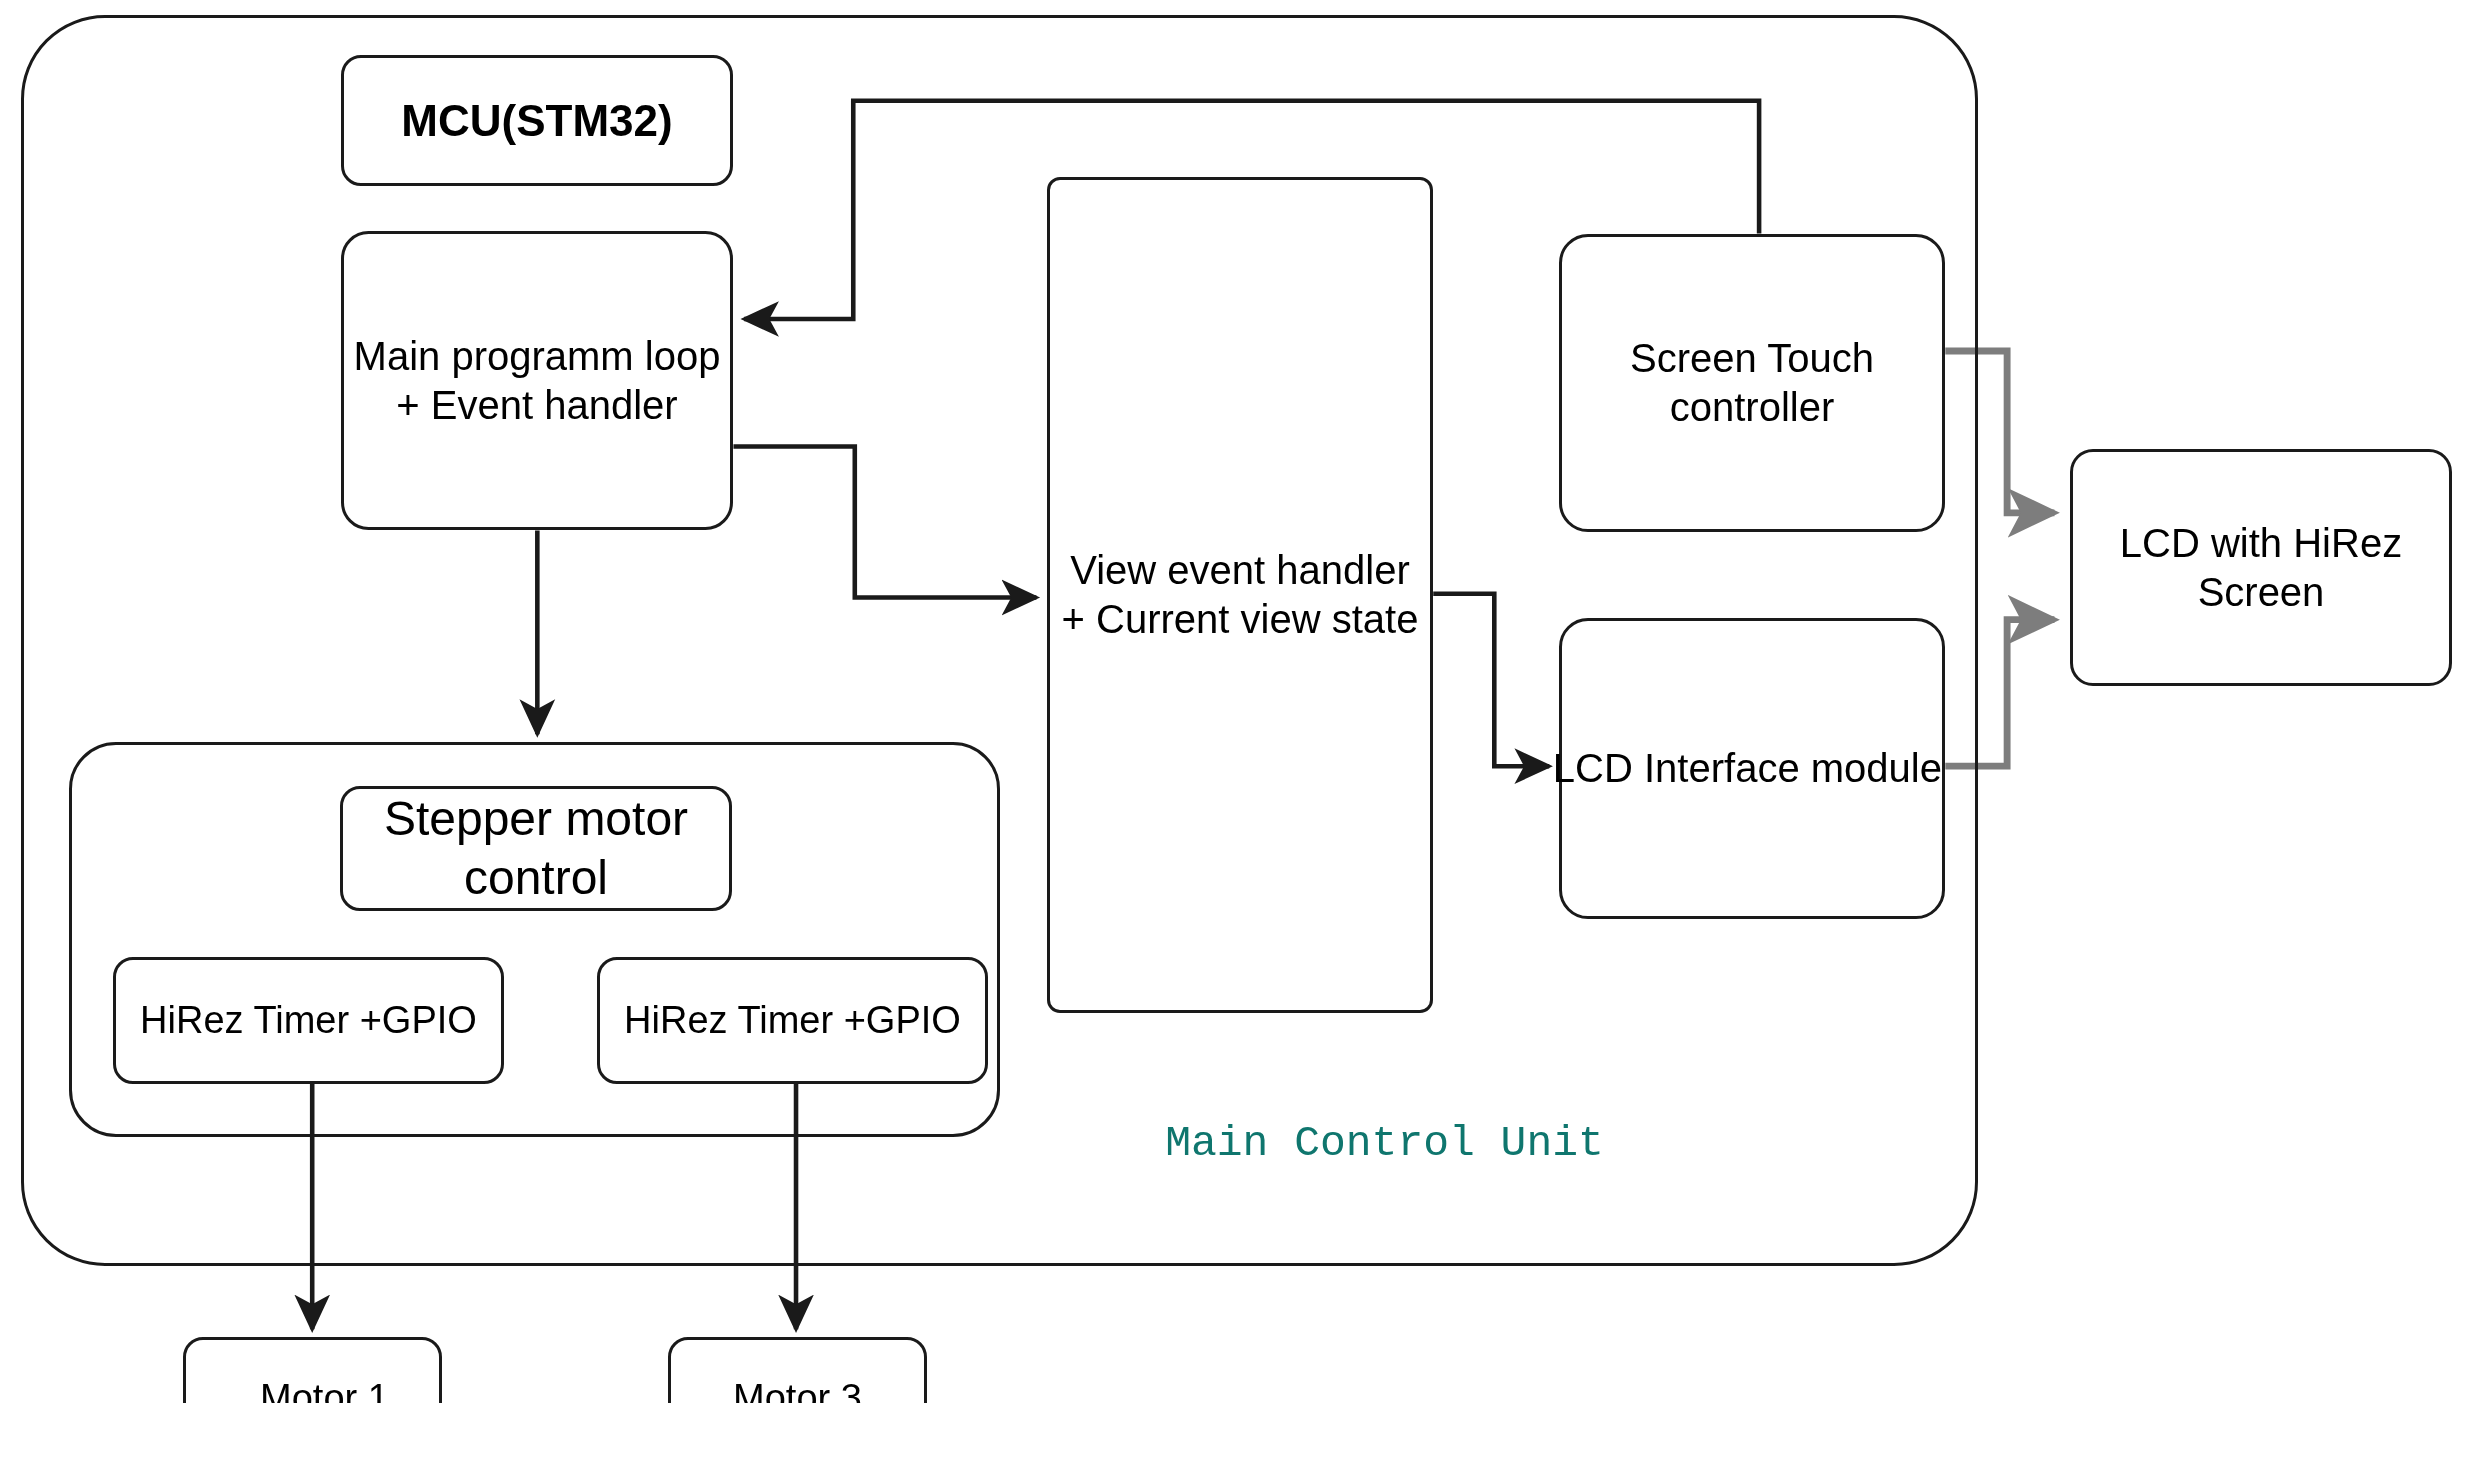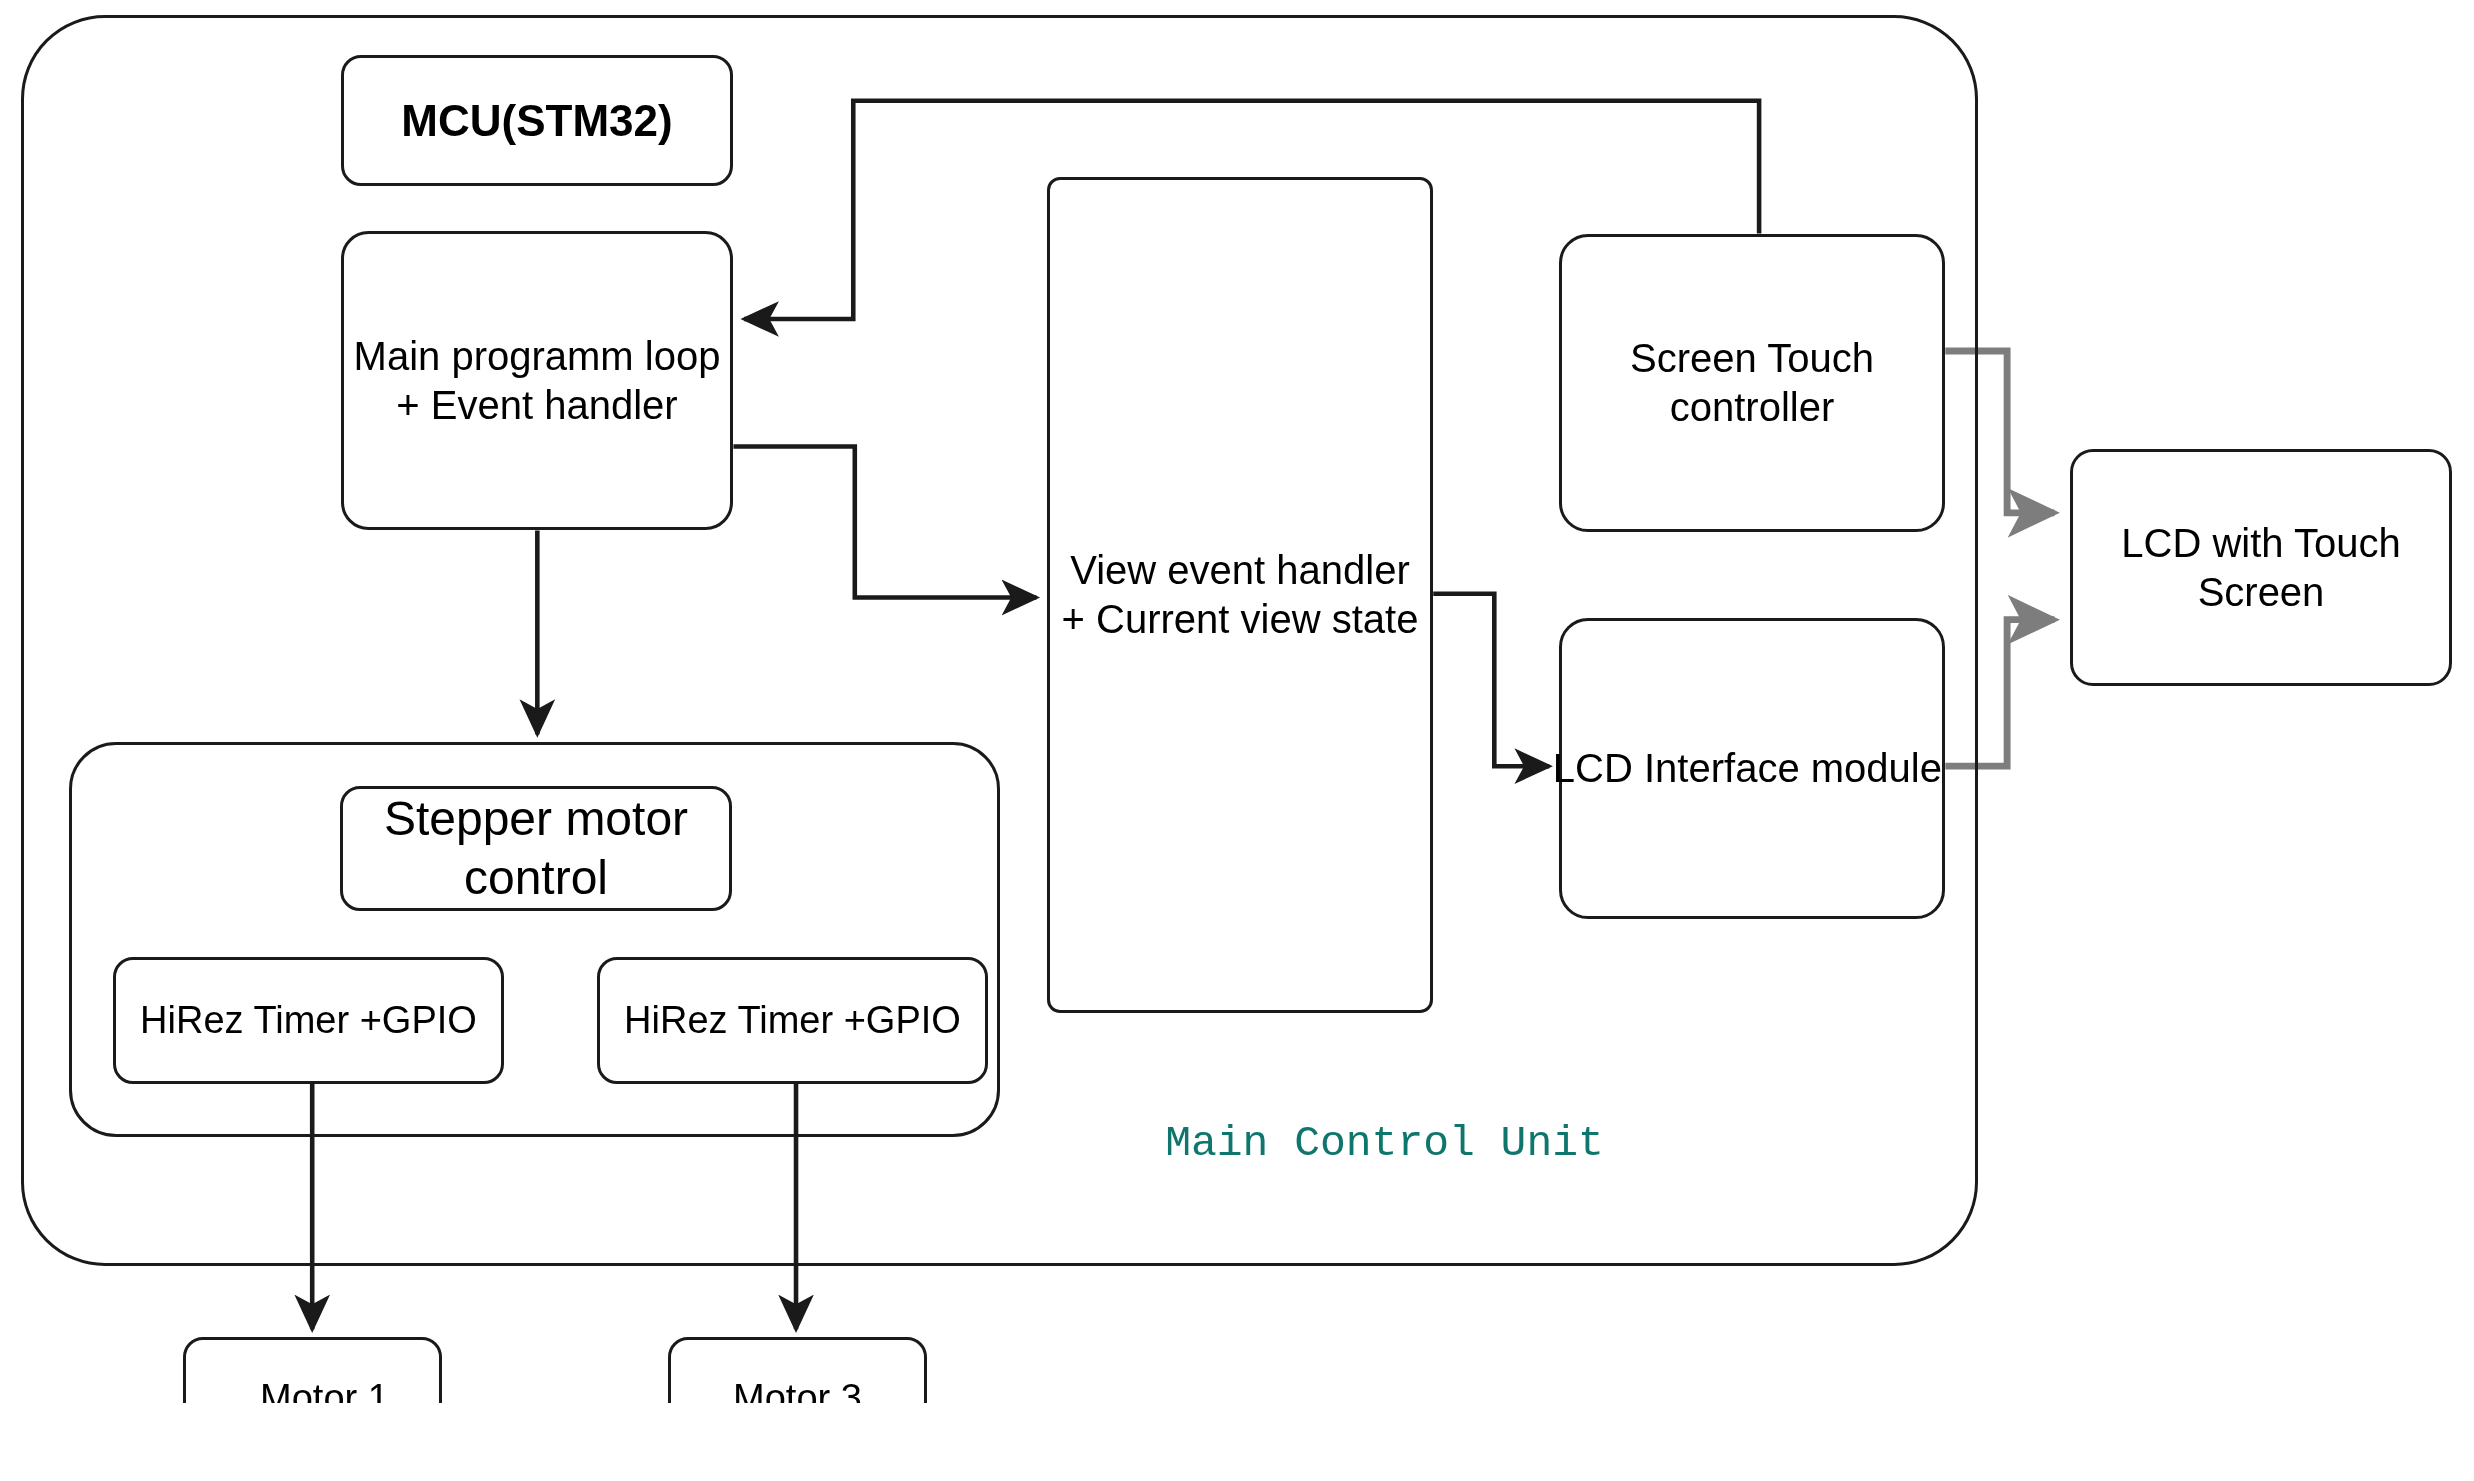--- a/index.html
+++ b/index.html
@@ -207,21 +207,21 @@
   <div class="node" id="screen-touch-box">
     <span class="node-label">Screen Touch
 controller</span>
   </div>
 
   <div class="node" id="lcd-iface-box">
     <span class="node-label">LCD Interface module</span>
   </div>
 
   <div class="node" id="lcd-screen-box">
-    <span class="node-label">LCD with Touch
+    <span class="node-label">LCD with HiRez
 Screen</span>
   </div>
 
   <div class="node" id="stepper-ctl-box">
     <span class="node-label">Stepper motor control</span>
   </div>
 
   <div class="node" id="timer-box-1">
     <span class="node-label">HiRez Timer +GPIO</span>
   </div>

